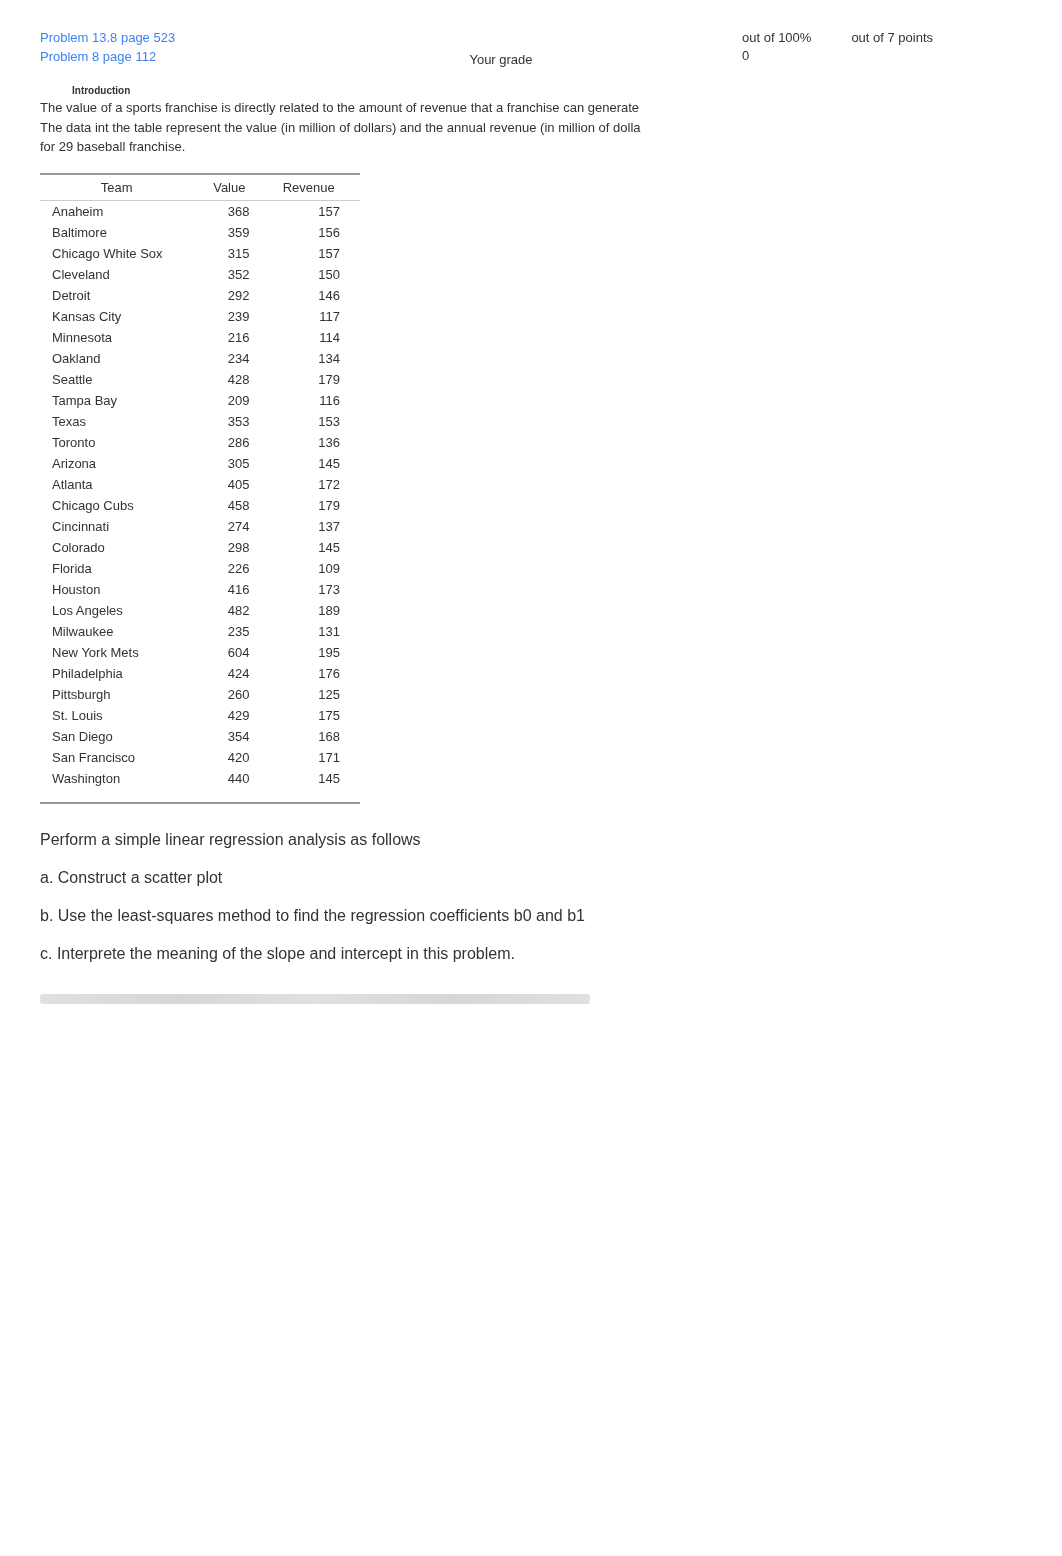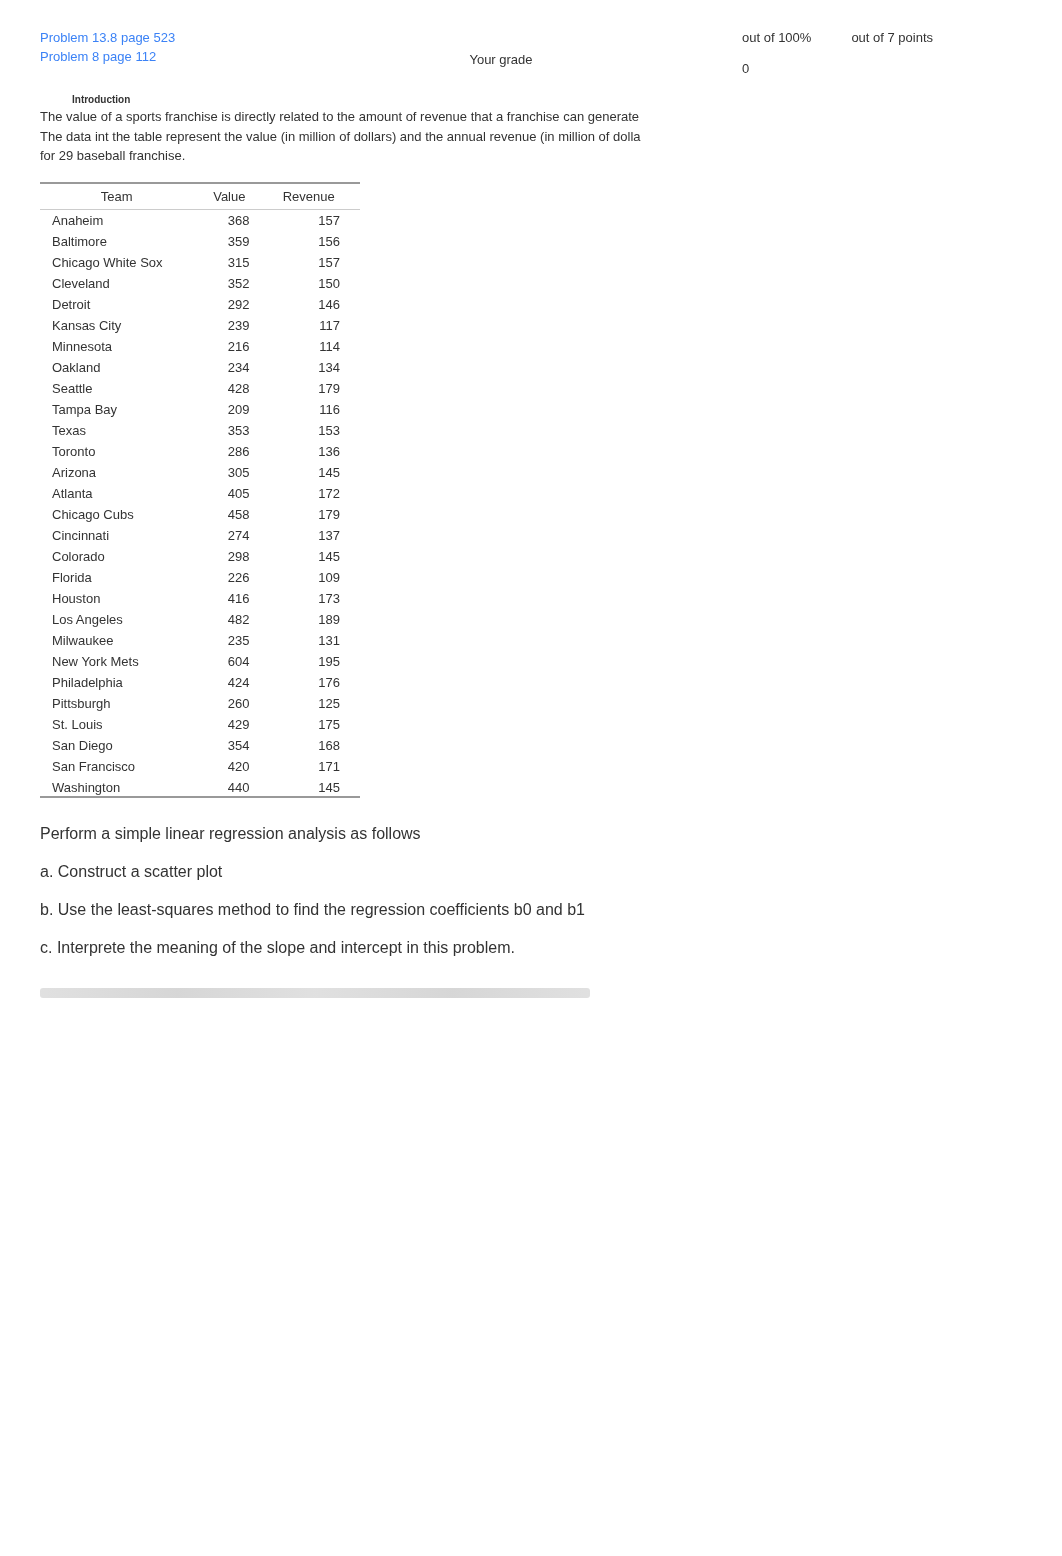--- a/index.html
+++ b/index.html
@@ -33,21 +33,21 @@
       flex: 1;
       text-align: center;
       font-size: 13px;
       color: #333;
       padding-top: 22px;
     }
     .header-right {
       display: flex;
       flex-direction: column;
       align-items: flex-start;
-      gap: 16px;
+      gap: 3px;
       min-width: 280px;
     }
     .header-right-row {
       display: flex;
       gap: 40px;
       font-size: 13px;
       color: #333;
     }
     .header-right-values {
       display: flex;
@@ -88,21 +88,21 @@
       padding: 3px 20px 3px 8px;
       font-size: 13px;
       text-align: right;
     }
     .data-table td.team-name {
       text-align: left;
       padding-left: 12px;
     }
     .data-table tr:last-child td {
       border-bottom: 2px solid #999;
-      padding-bottom: 1px;
+      padding-bottom: 16px;
     }
     .instructions {
       margin-top: 16px;
       font-size: 16px;
       line-height: 2;
     }
     .instructions p {
       margin-bottom: 6px;
     }
     .bottom-bar {

